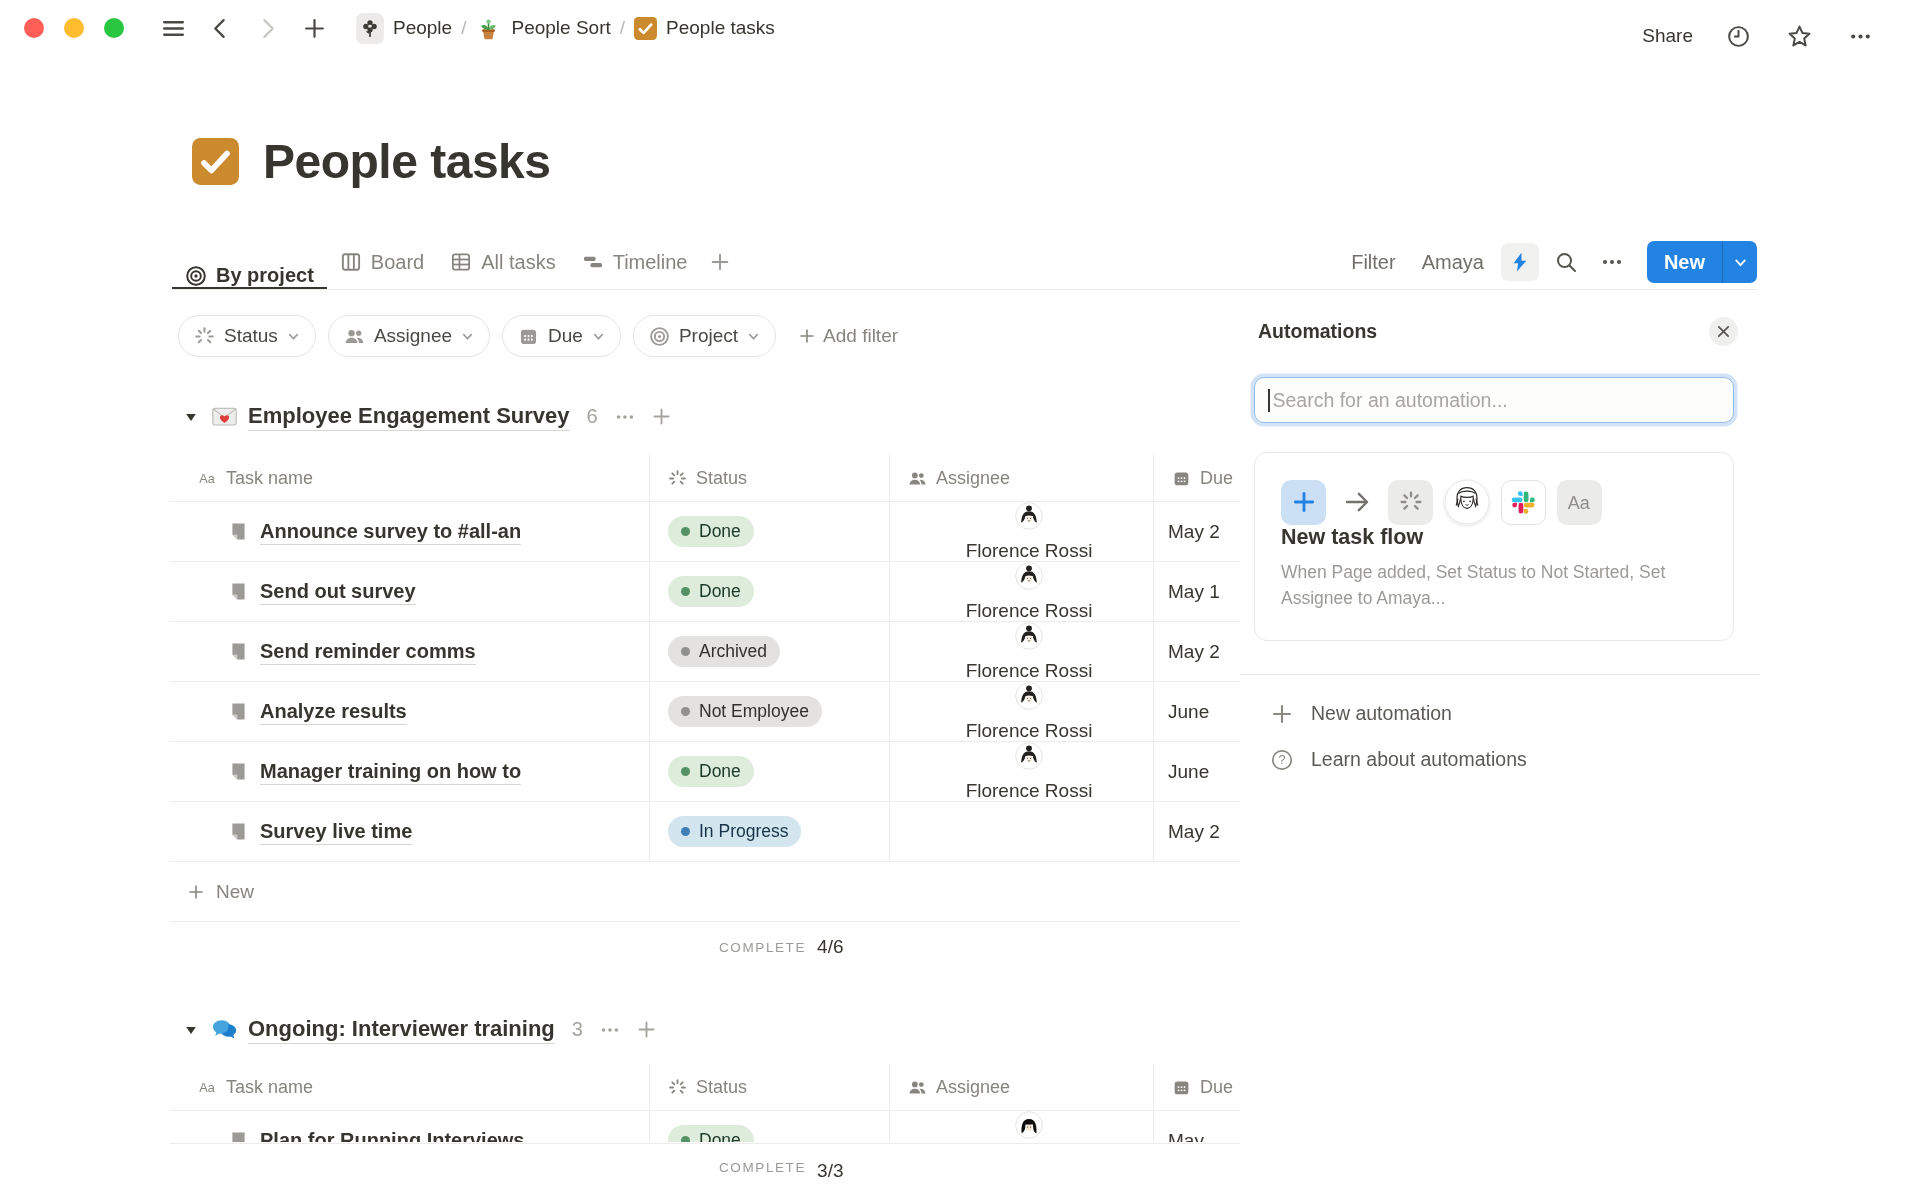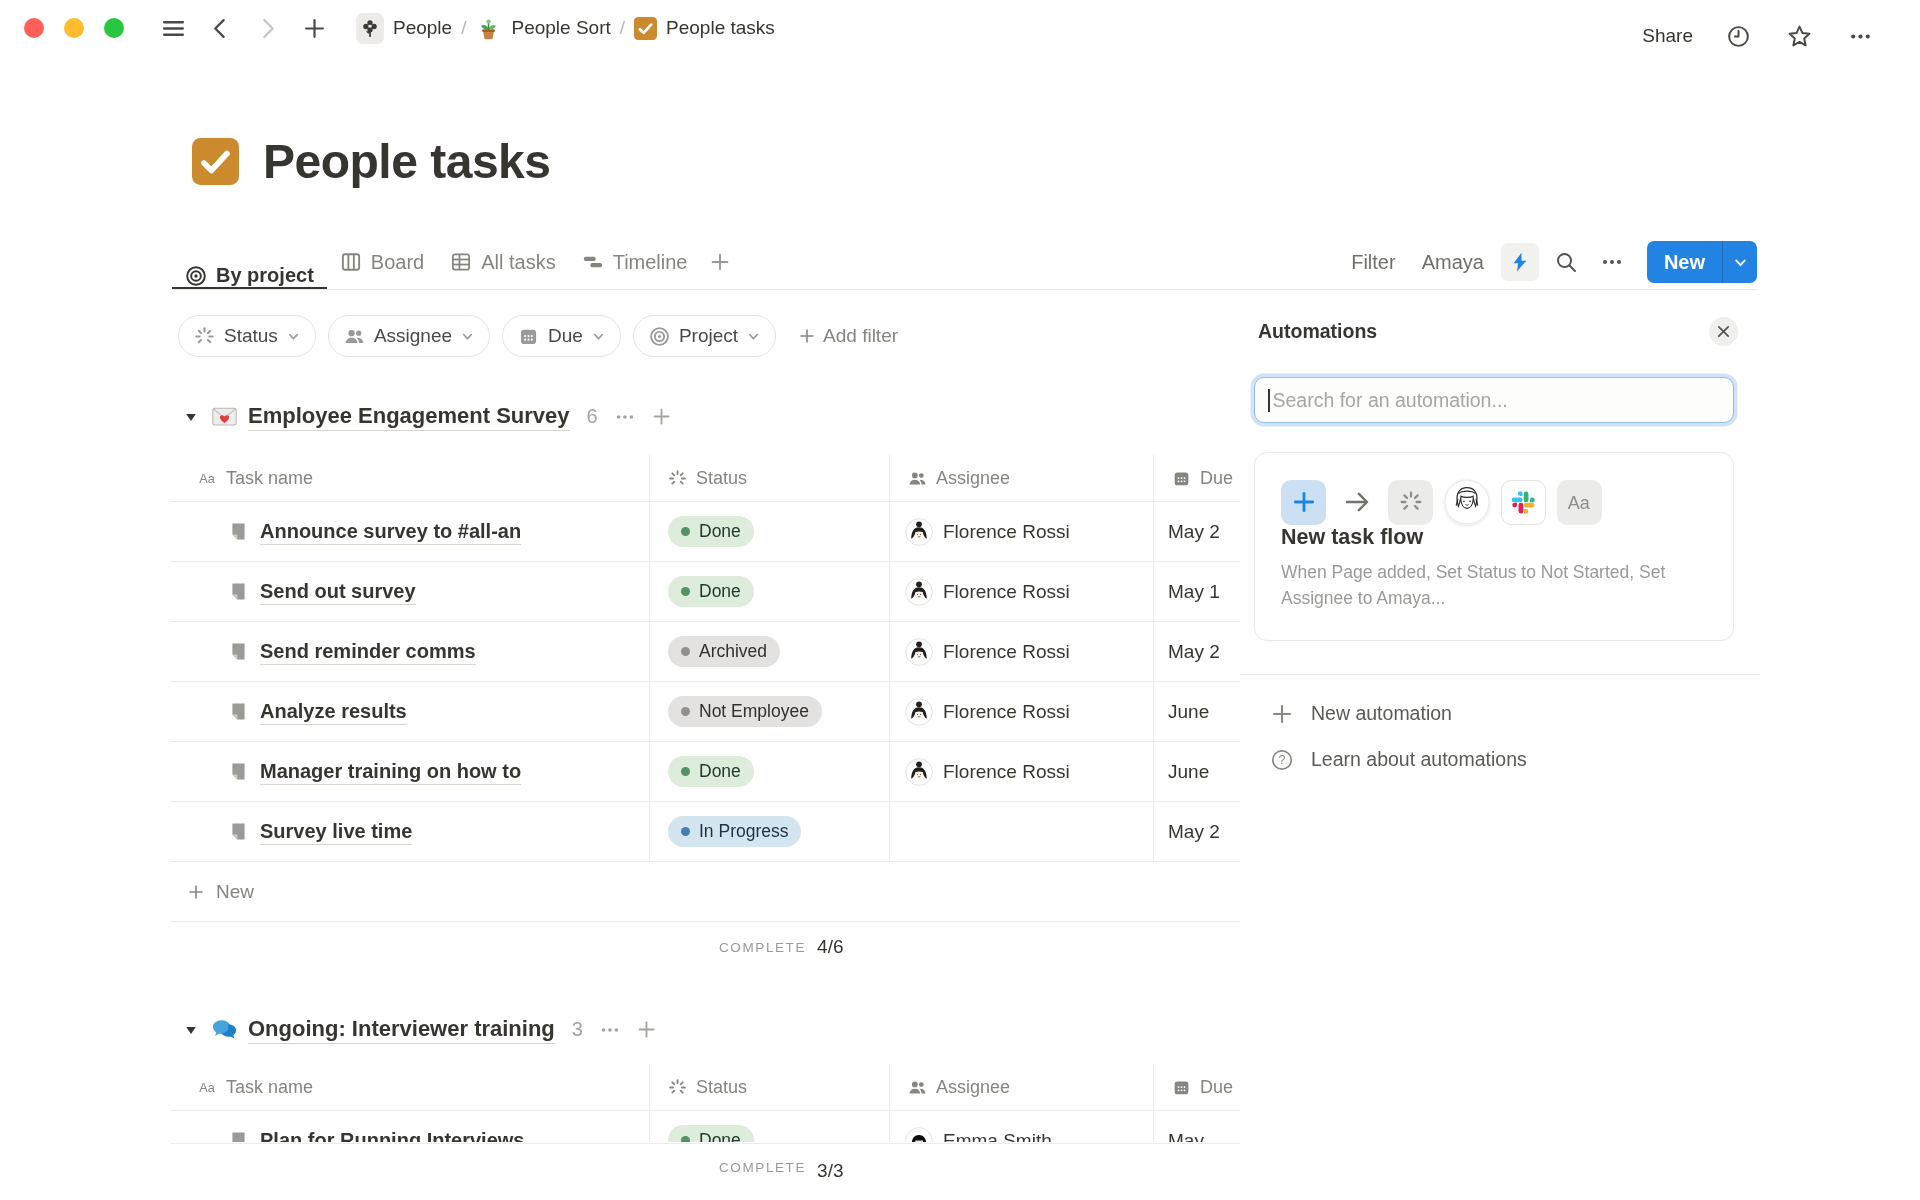--- a/index.html
+++ b/index.html
@@ -80,21 +80,21 @@
   .task-link { font-size:20px; font-weight:600; color:#37352F; white-space:nowrap; border-bottom:1.5px solid #D8D6D1; line-height:1.25; cursor:pointer; }
   .td-status { padding-left:18px; }
   .pill { display:inline-flex; align-items:center; gap:9px; height:31px; padding:0 13px; border-radius:16px; font-size:17.5px; cursor:pointer; white-space:nowrap; }
   .pill .dot { width:9px; height:9px; border-radius:50%; }
   .pill.green { background:var(--done_bg,#DEECDC); color:var(--done_text,#1C3829); }
   .pill.green .dot { background:var(--done_dot,#549164); }
   .pill.gray { background:var(--neutral_bg,#E3E2E0); color:var(--neutral_text,#32302C); }
   .pill.gray .dot { background:var(--neutral_dot,#90908C); }
   .pill.blue { background:var(--progress_bg,#D3E5EF); color:var(--progress_text,#183347); }
   .pill.blue .dot { background:var(--progress_dot,#3F7FB7); }
-  .td-assignee { padding-left:15px; gap:10px; }
+  .td-assignee { padding-left:15px; gap:10px;flex-direction:column; }
   .avatar { width:28px; height:28px; }
   .a-name { font-size:19px; color:#37352F; white-space:nowrap; }
   .td-due { padding-left:14px; font-size:19px; color:#37352F; white-space:nowrap; }
 
   .new-row { height:60px; display:flex; align-items:center; gap:11px; padding-left:17px; color:#87857F; font-size:19px; border-bottom:1px solid #EDECEA; cursor:pointer; }
   .new-row .ic { width:18px; height:18px; }
   .complete-row { height:50px; display:flex; align-items:center; padding-left:549px; }
   .complete-label { font-size:13.5px; letter-spacing:1.6px; color:#9B9A97; }
   .complete-value { font-size:19px; color:#37352F; margin-left:11px; }
   .rows-clip { height:31px; overflow:hidden; }

